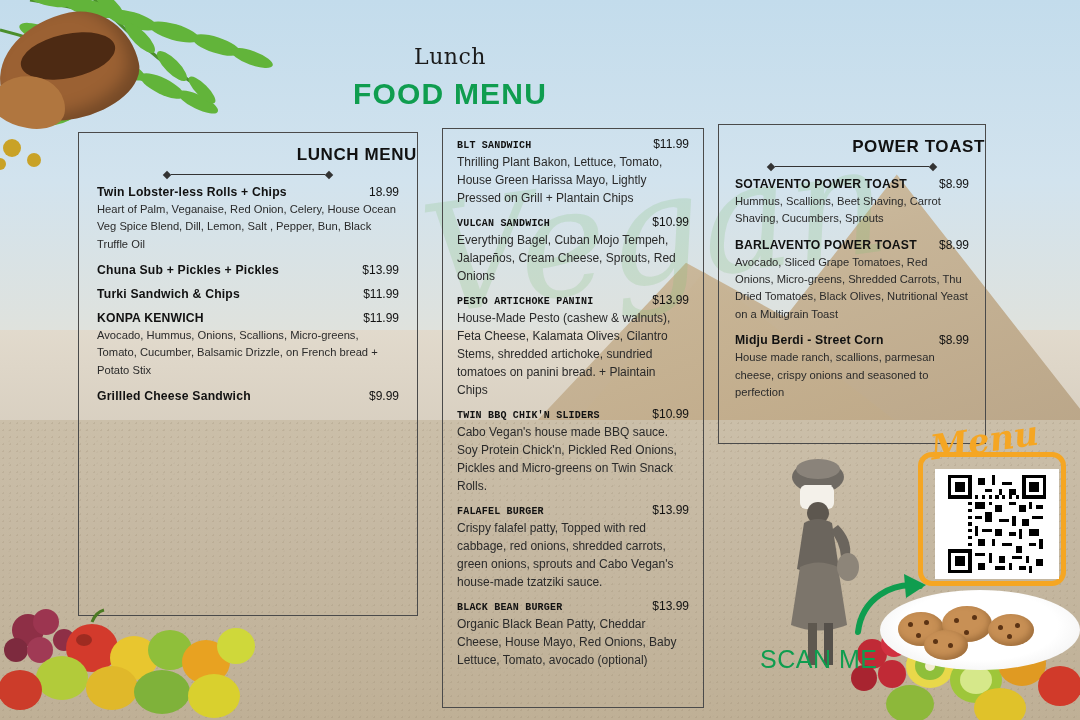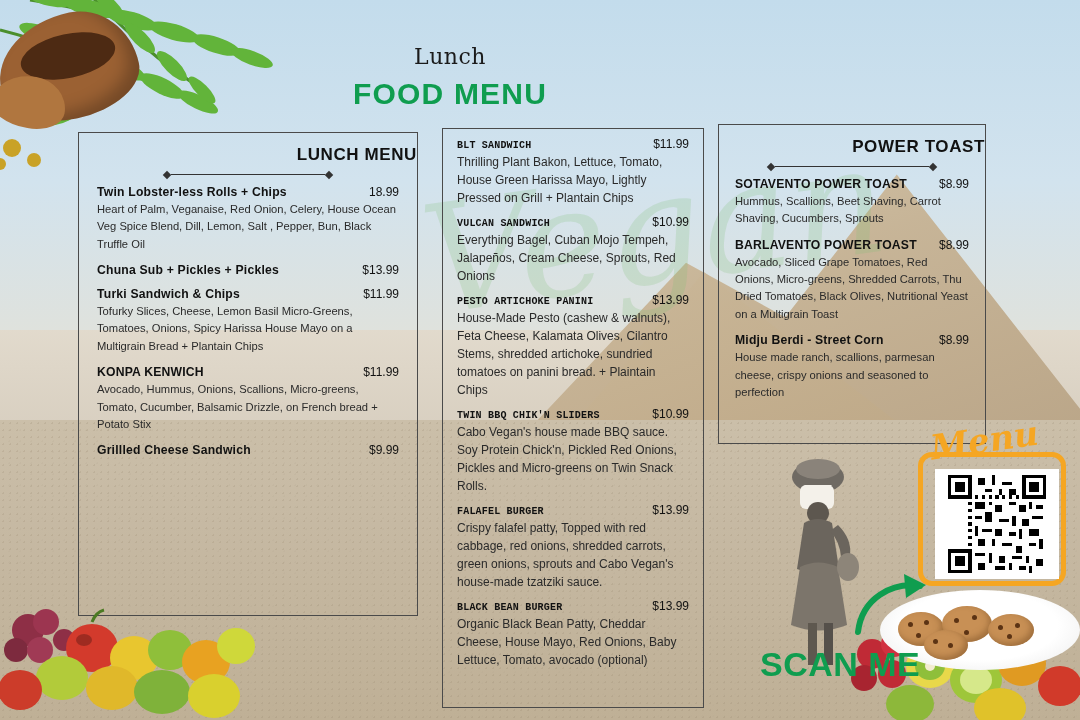--- a/index.html
+++ b/index.html
@@ -140,21 +140,21 @@
     position: absolute; left: 12px; top: 12px; width: 124px; height: 110px; background: #fff;
     padding: 6px;
   }
   .qr-canvas { width: 100%; height: 100%; }
   .menu-script {
     position: absolute; left: 930px; top: 420px; font-family: "DejaVu Serif", serif;
     font-style: italic; font-size: 34px; color: #f5a623; font-weight: bold;
     transform: rotate(-8deg);
   }
   .scanme {
-    position: absolute; left: 760px; top: 645px; font-size: 34px; font-weight: bold;
+    position: absolute; left: 760px; top: 645px; font-size: 25px; font-weight: normal;
     color: #0f9d4f; letter-spacing: .5px;
   }
   .arrow-svg { position: absolute; left: 852px; top: 570px; }
 </style>
 </head>
 <body>
 
 <div class="bg-sky"></div>
 <div class="bg-mountain"></div>
 <div class="bg-mountain2"></div>
@@ -223,21 +223,20 @@
         <span class="item-name">Chuna Sub + Pickles  + Pickles</span>
         <span class="item-price">$13.99</span>
       </div>
     </div>
 
     <div class="item">
       <div class="item-head">
         <span class="item-name">Turki Sandwich &amp; Chips</span>
         <span class="item-price">$11.99</span>
       </div>
-      <div class="item-desc">Tofurky Slices, Cheese, Lemon Basil Micro-Greens, Tomatoes, Onions, Spicy Harissa House Mayo on a Multigrain Bread + Plantain Chips</div>
     </div>
 
     <div class="item">
       <div class="item-head">
         <span class="item-name">KONPA KENWICH</span>
         <span class="item-price">$11.99</span>
       </div>
       <div class="item-desc">Avocado, Hummus, Onions, Scallions,  Micro-greens, Tomato, Cucumber, Balsamic Drizzle, on French bread + Potato Stix</div>
     </div>
 

